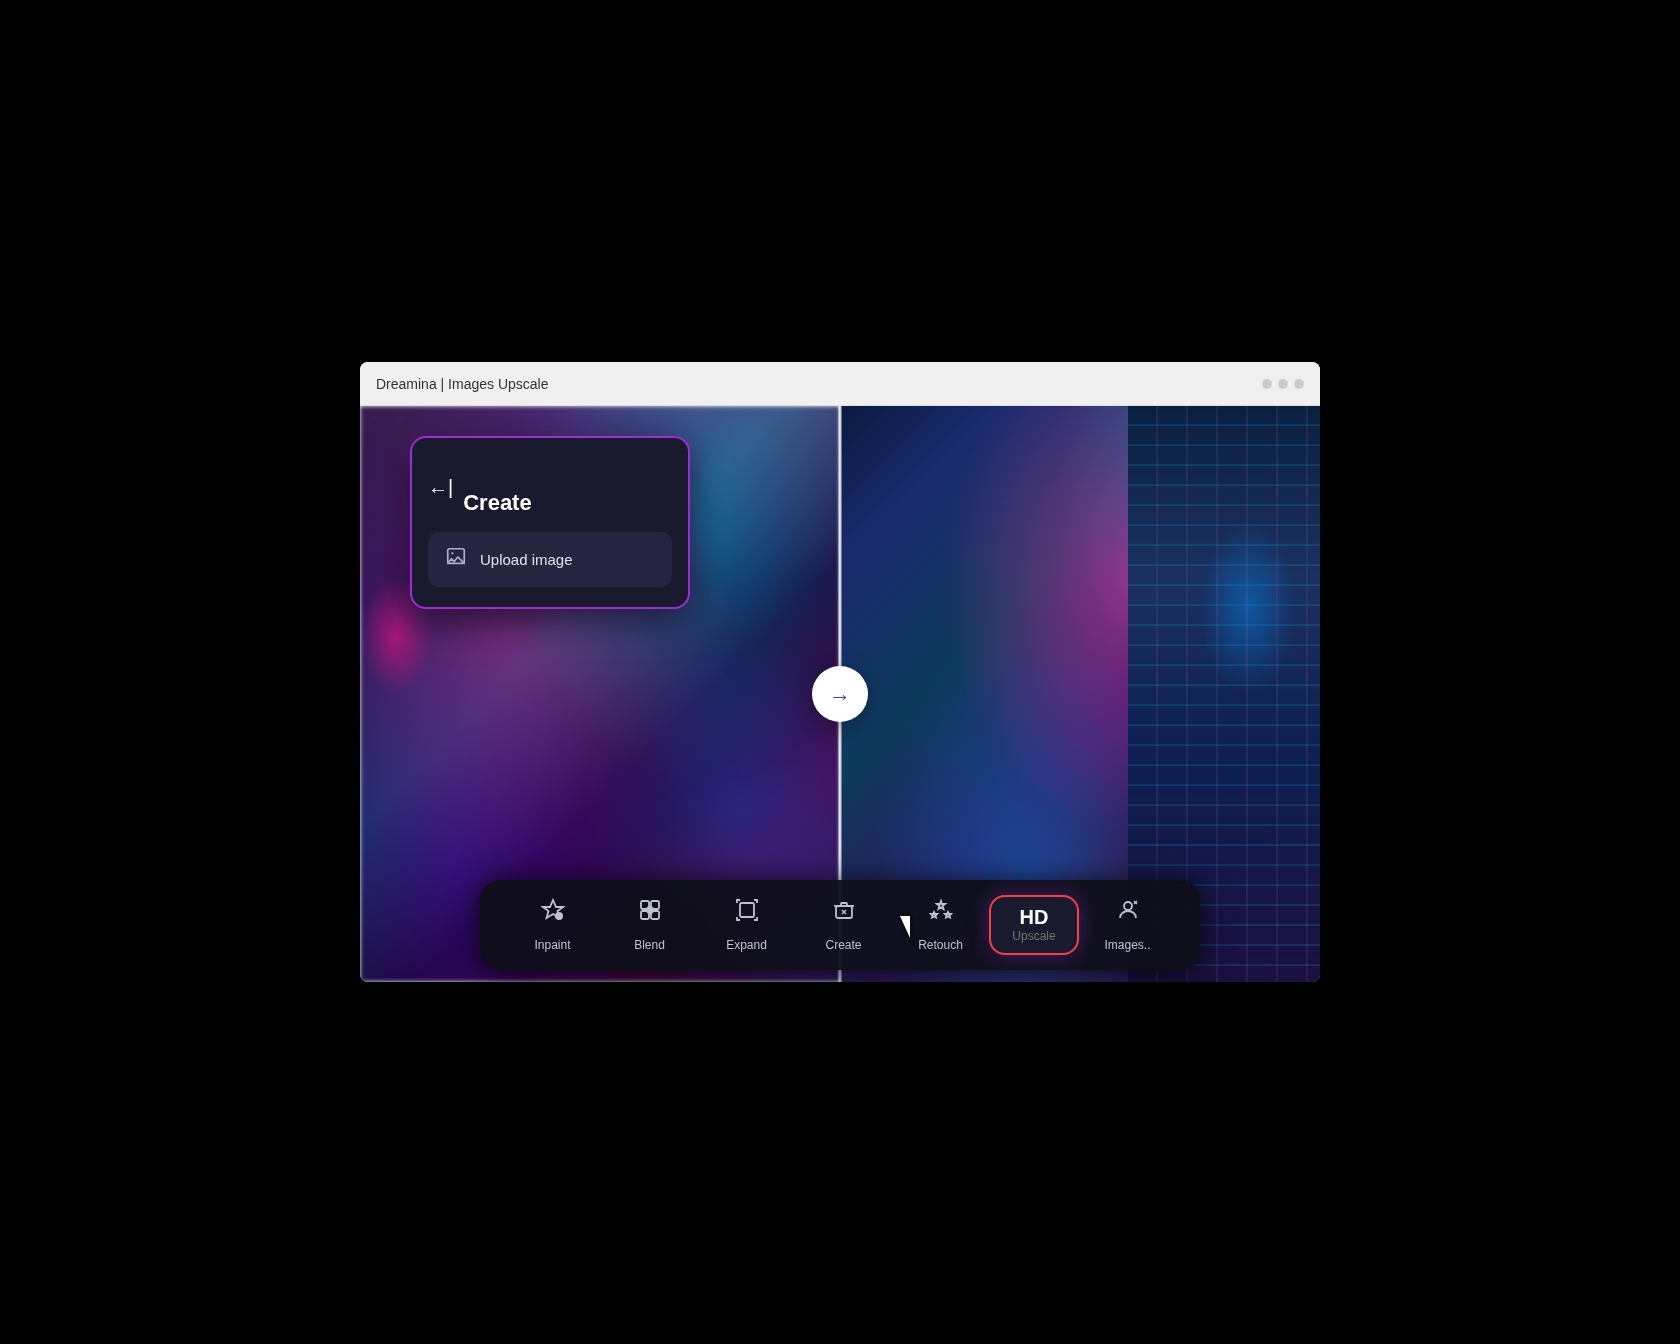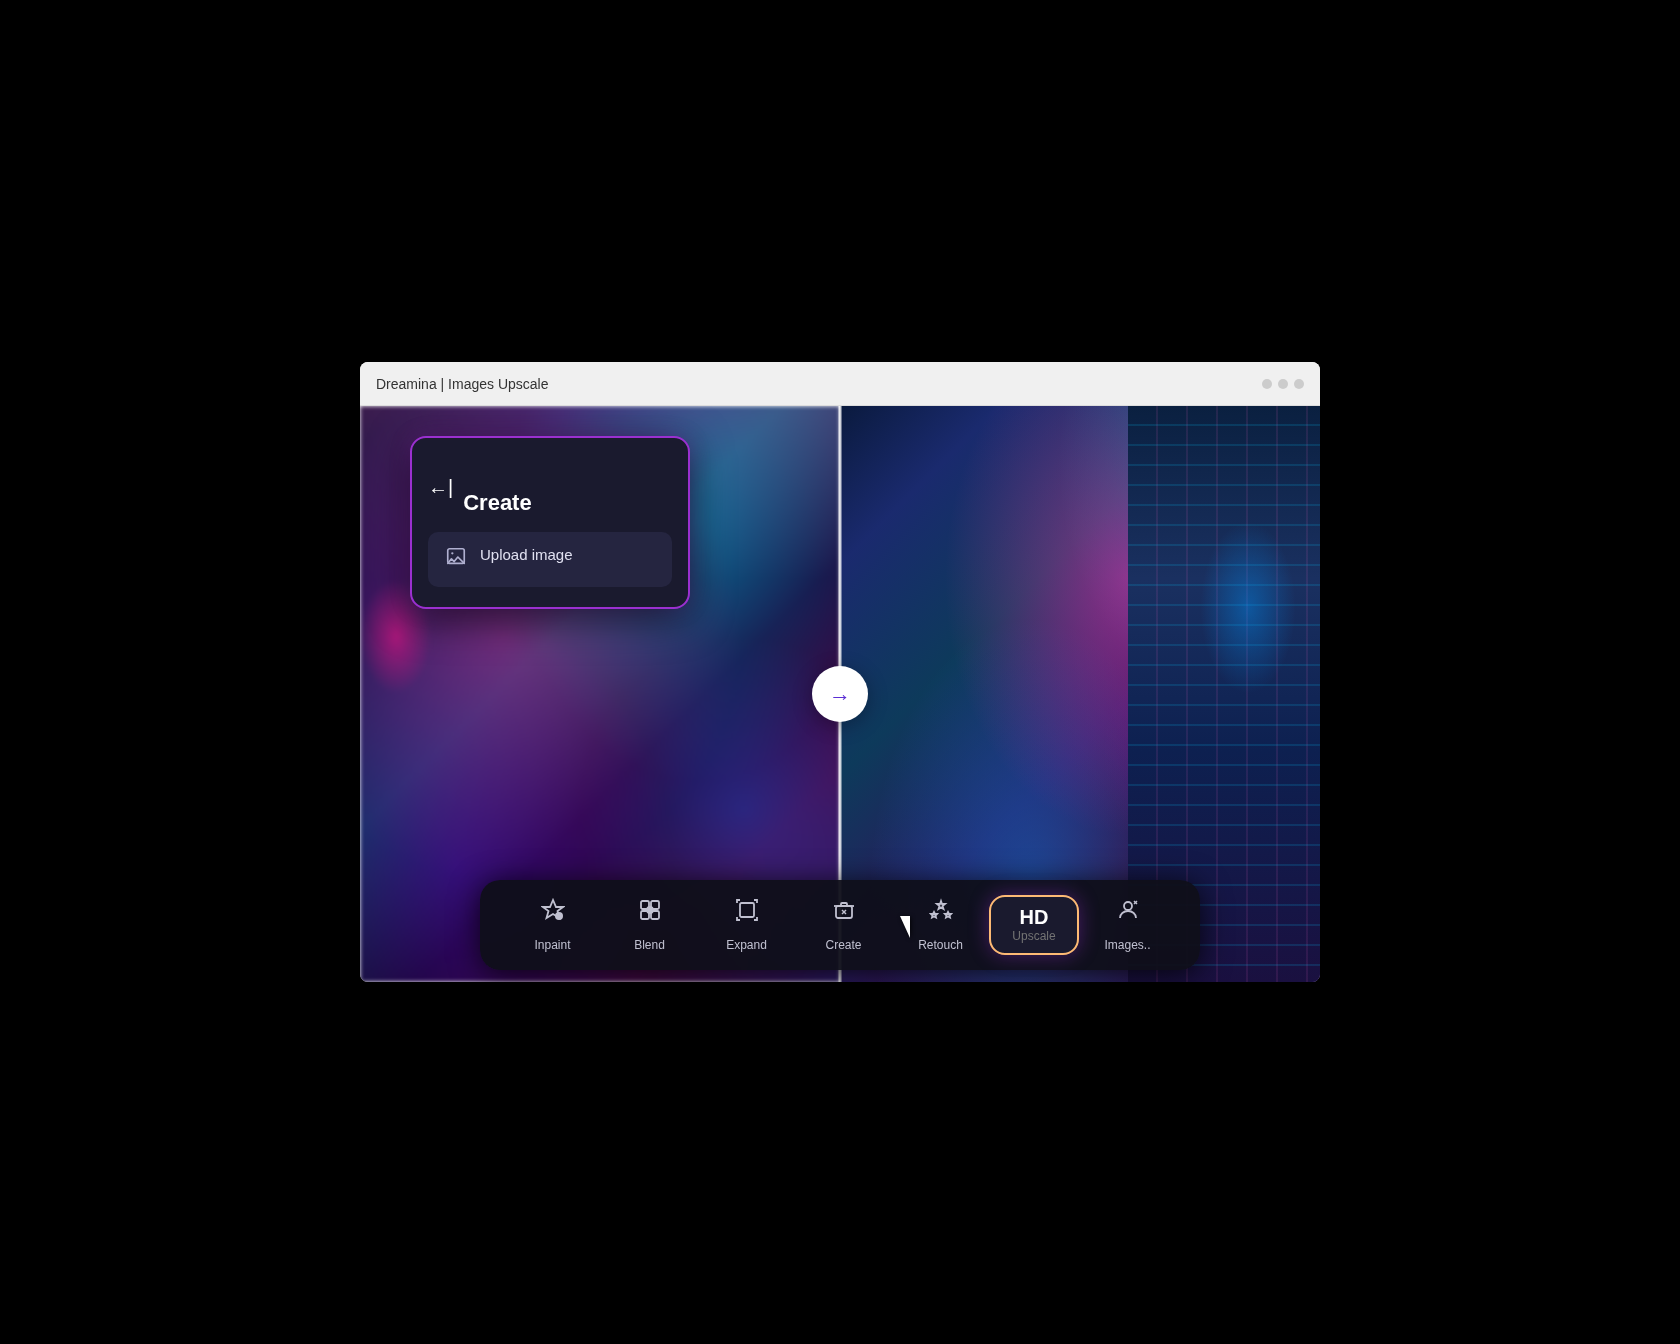--- a/index.html
+++ b/index.html
@@ -199,21 +199,21 @@
 
     .create-title {
       color: #fff;
       font-size: 22px;
       font-weight: 600;
       margin-top: 32px;
     }
 
     .create-menu-item {
       display: flex;
-      align-items: flex-start;
+      align-items: center;
       gap: 12px;
       padding: 14px 16px;
       border-radius: 10px;
       background: #252540;
       margin-bottom: 8px;
       cursor: pointer;
     }
 
     .create-menu-item:last-child {
       margin-bottom: 0;
@@ -269,21 +269,21 @@
     .toolbar-item-label {
       color: #c0c0d0;
       font-size: 12px;
       white-space: nowrap;
     }
 
     
     .toolbar-item-hd {
       background: #1a1a2e;
       border-radius: 16px;
-      border: 2px solid #fdba74;
+      border: 2px solid #ef4444;
       padding: 10px 20px;
       display: flex;
       flex-direction: column;
       align-items: center;
       gap: 2px;
       cursor: pointer;
       margin: -4px 0;
       min-width: 90px;
       box-shadow: 0 0 20px rgba(155,48,208,0.4);
     }

